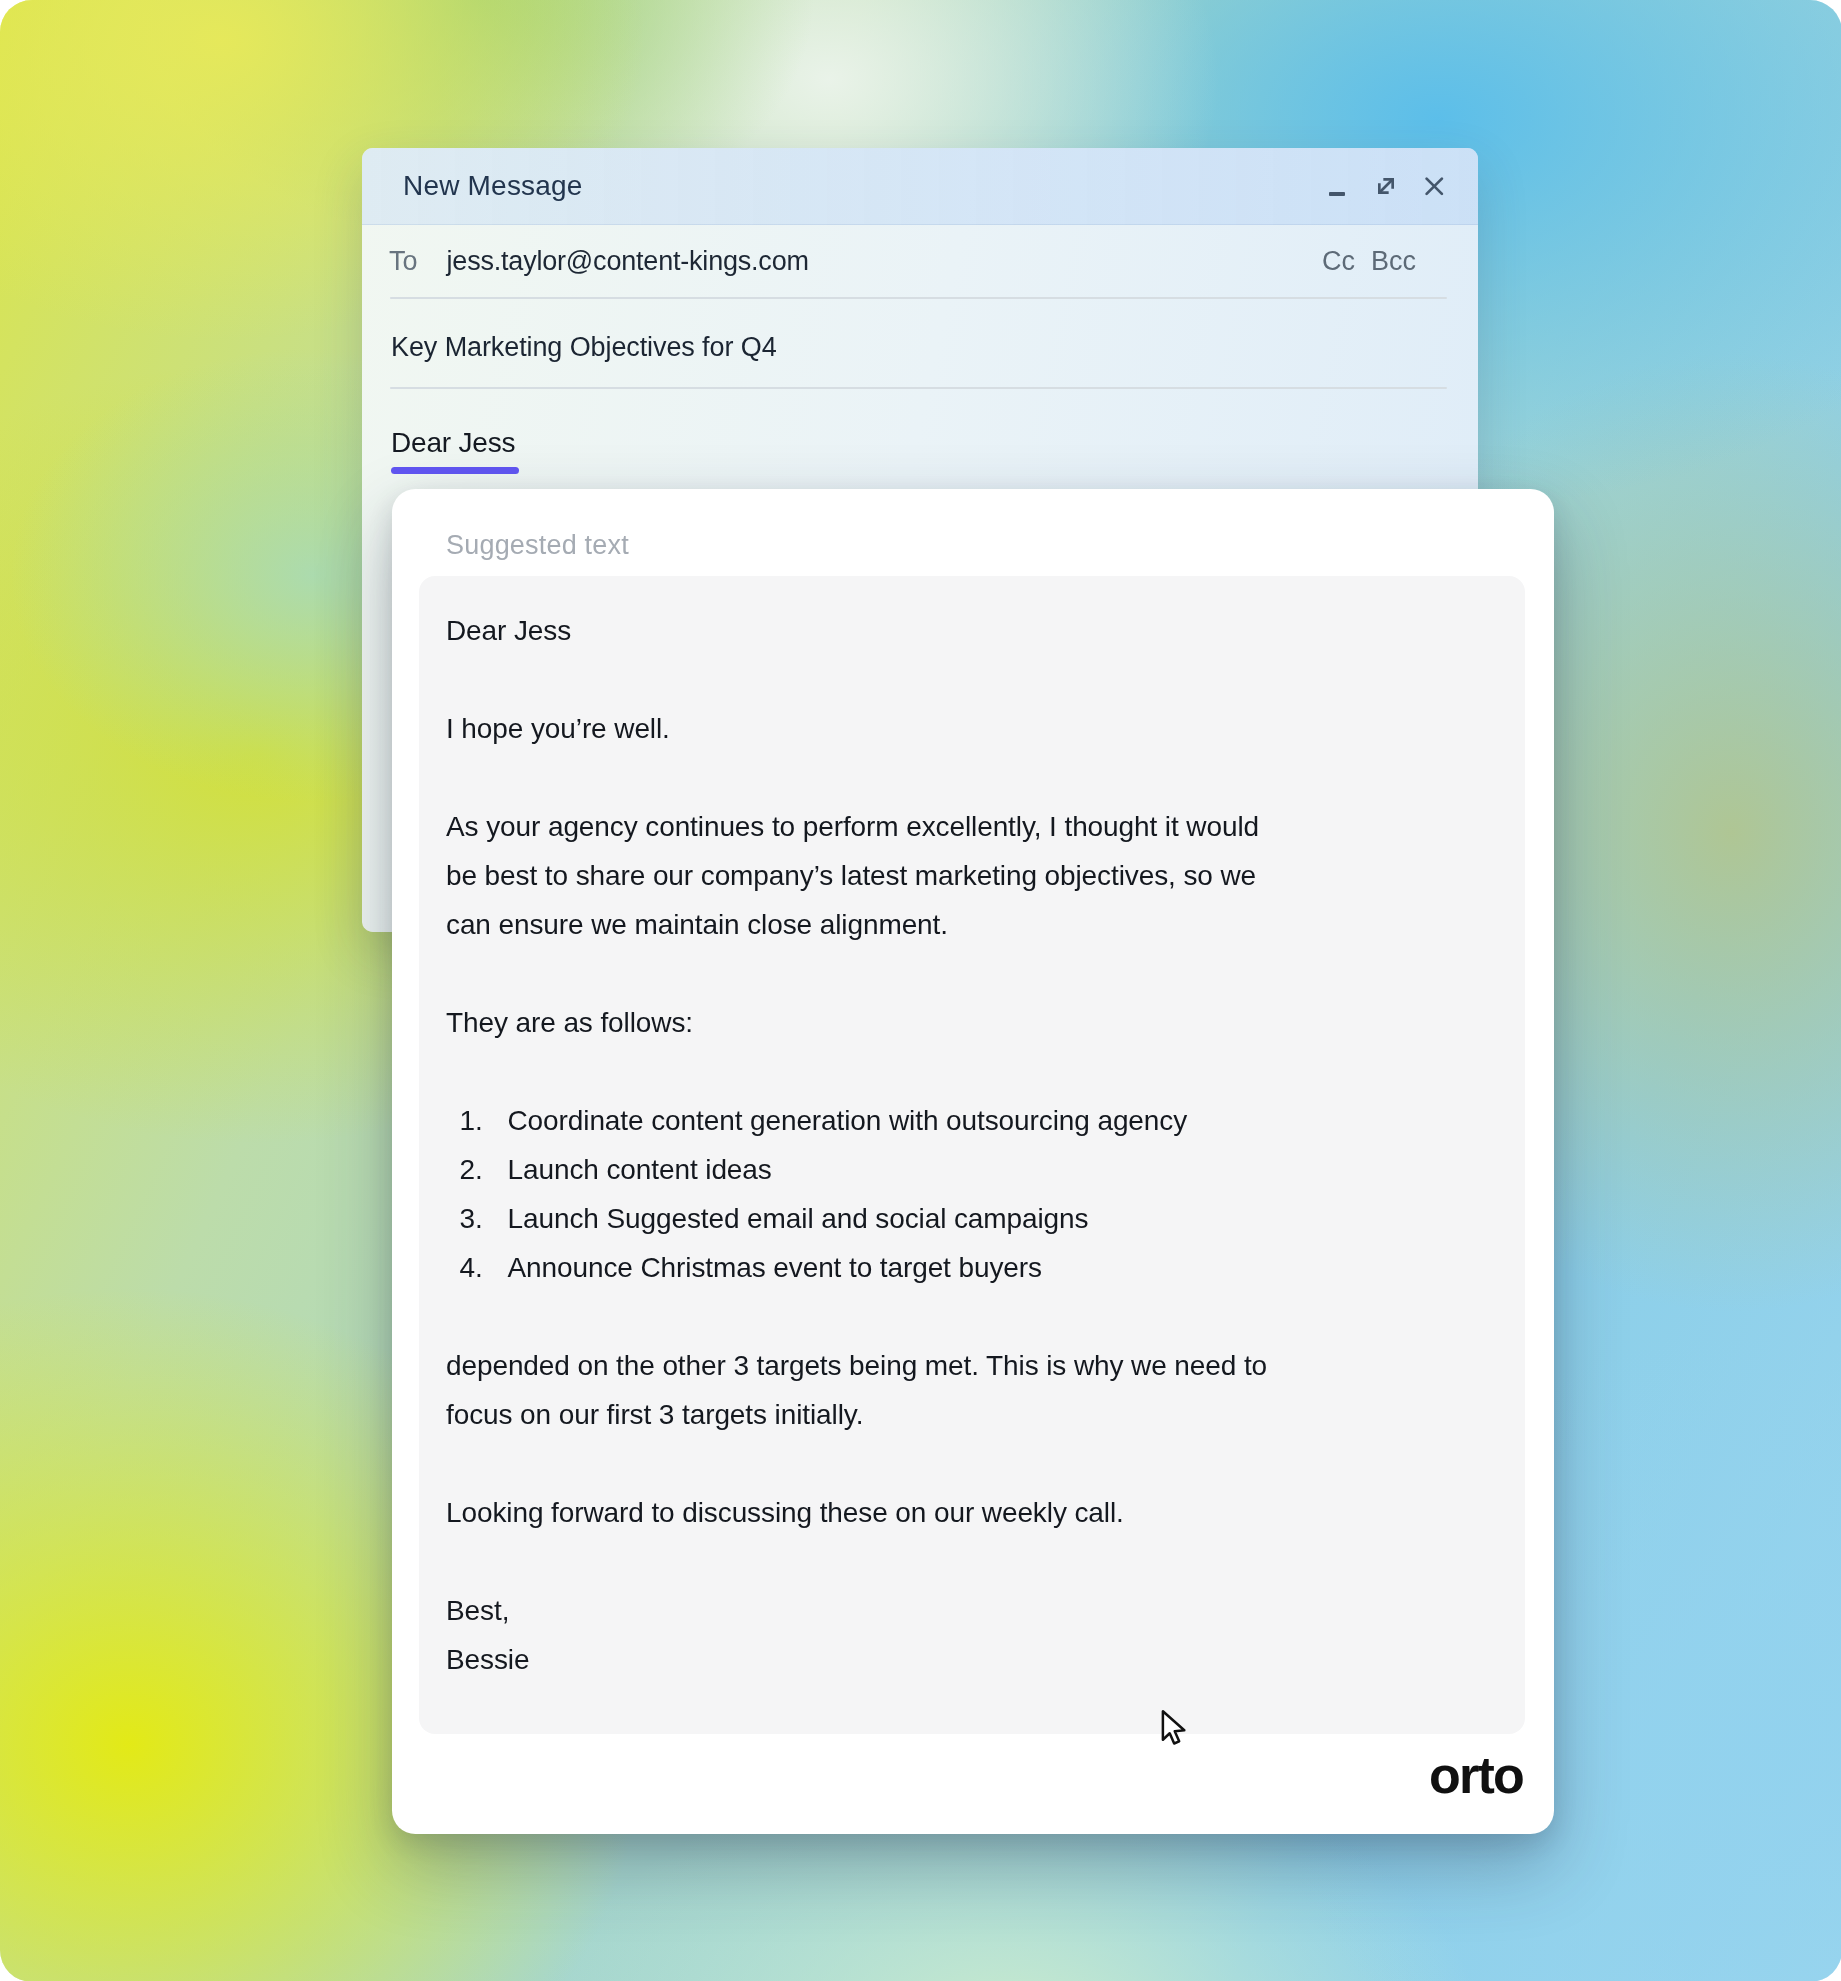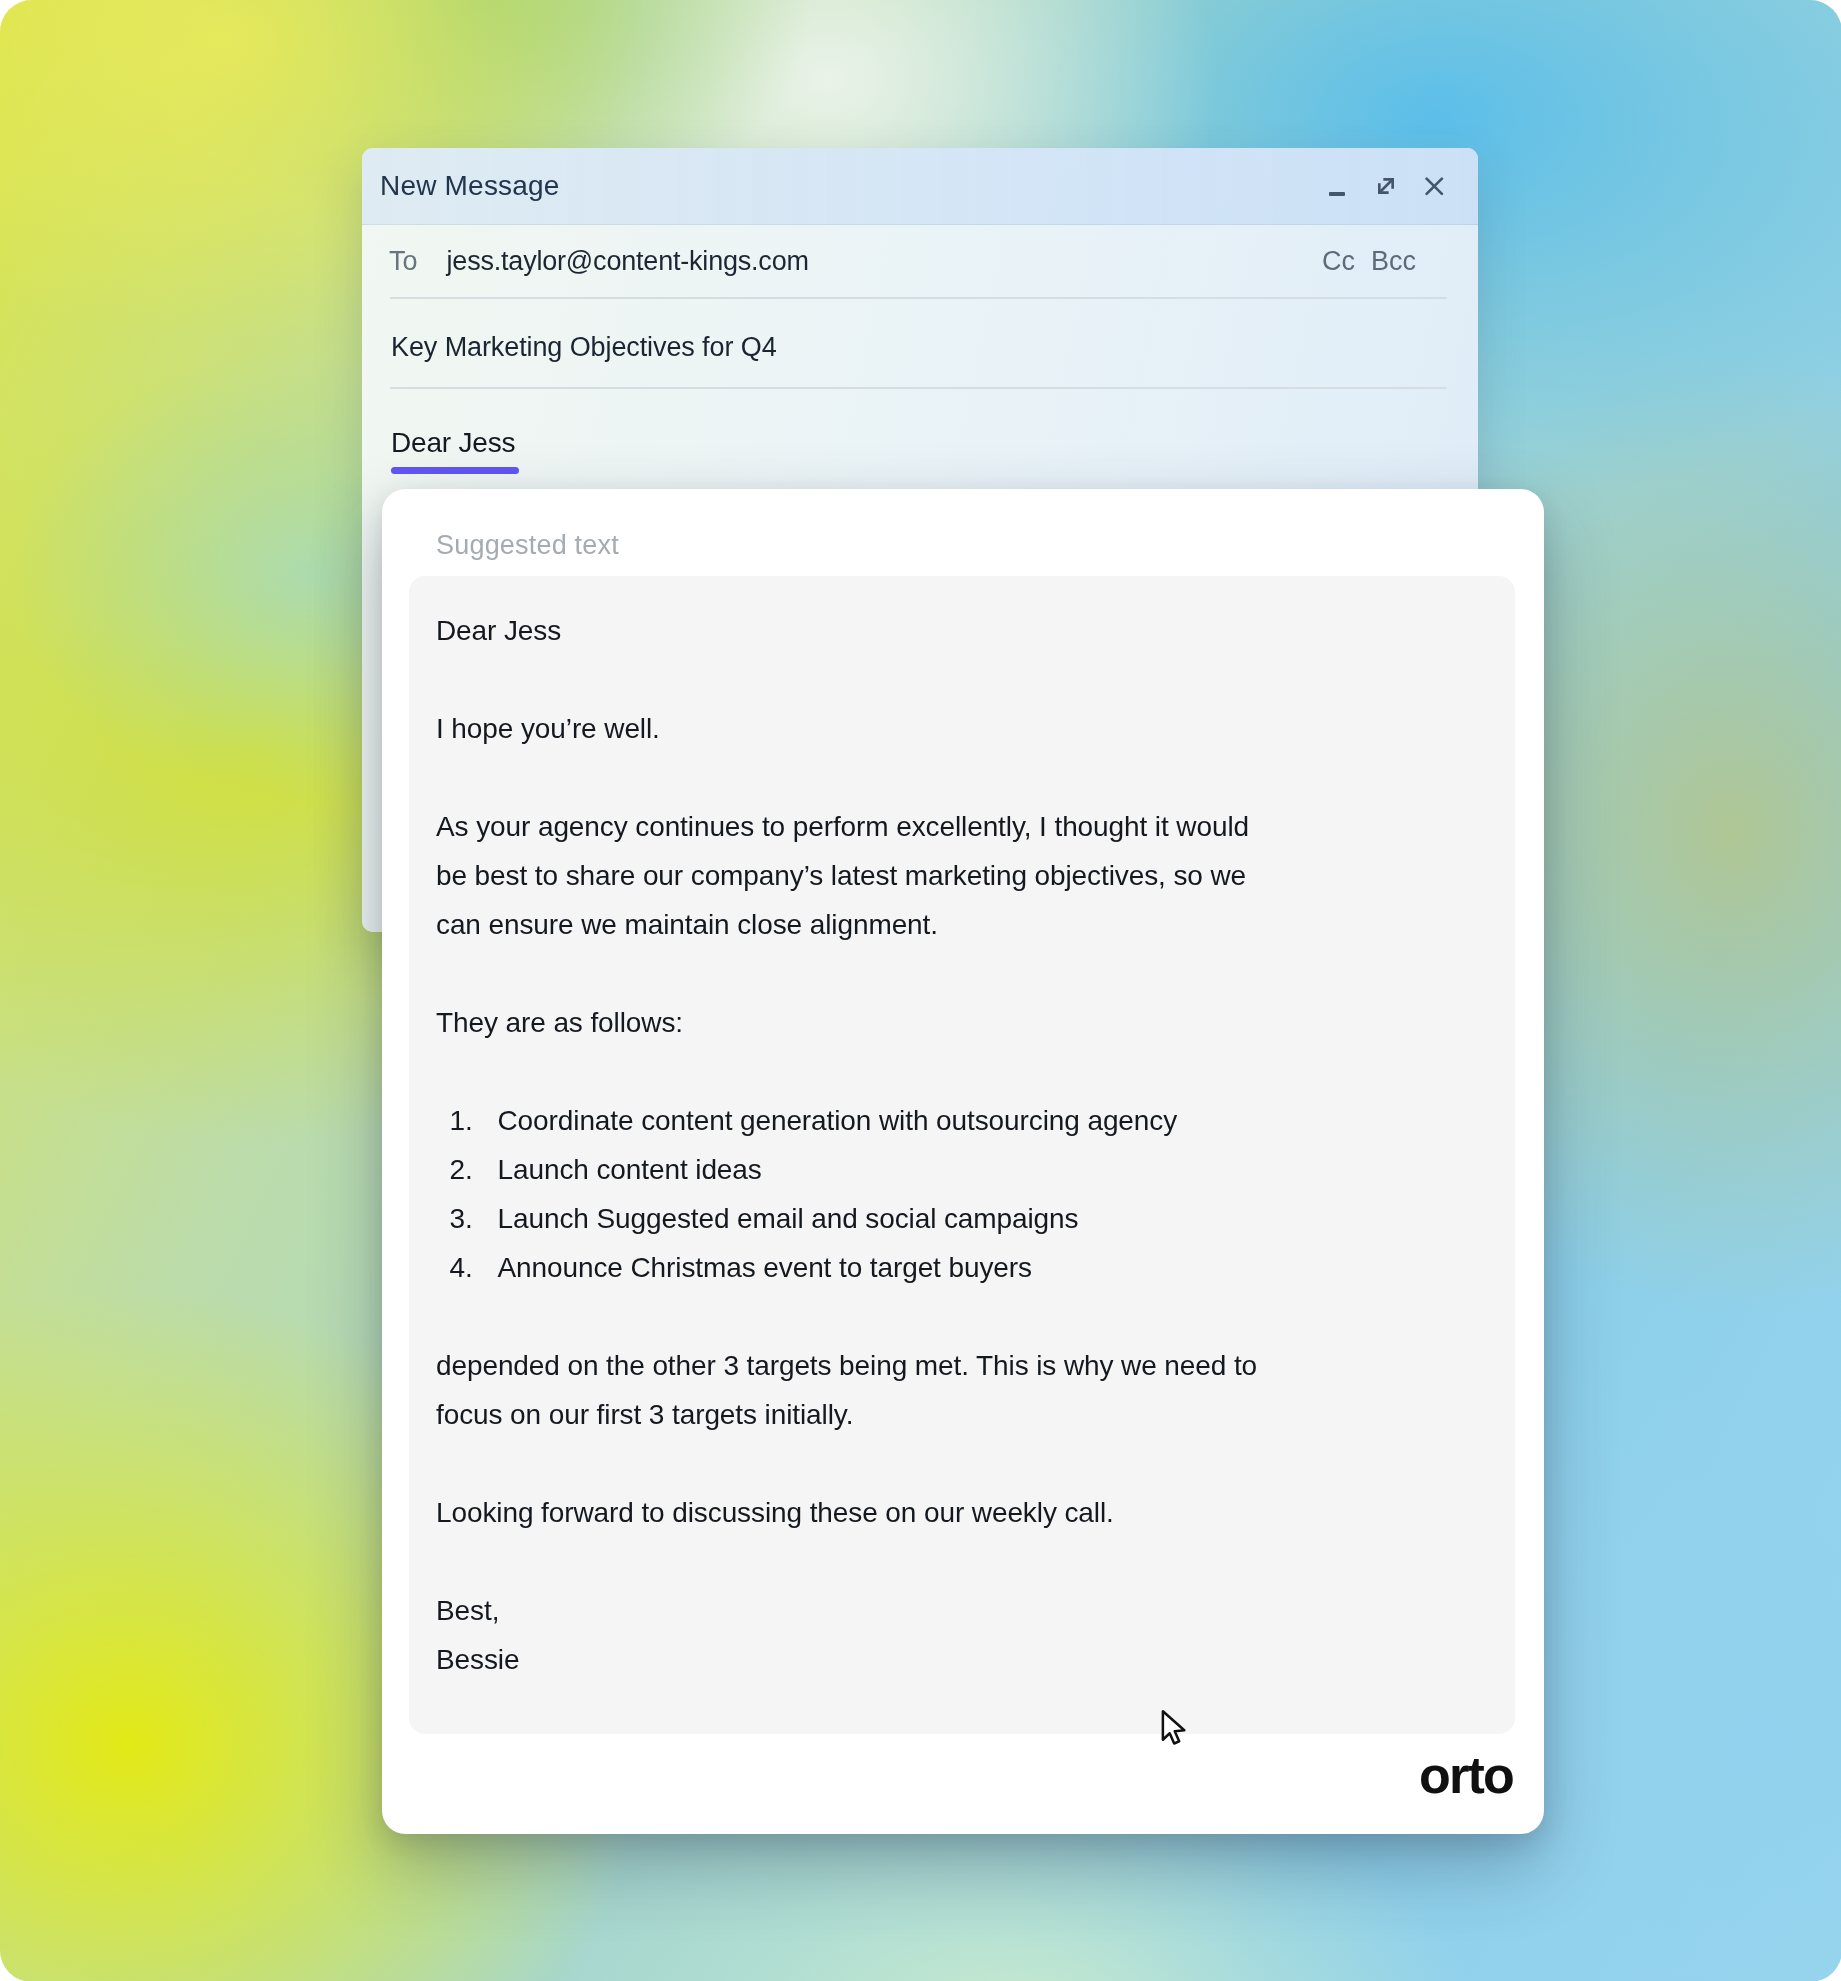--- a/index.html
+++ b/index.html
@@ -24,42 +24,42 @@
       radial-gradient(684px 378px at 55% 102%, rgba(205,236,204,.92), rgba(205,236,204,0) 68%),
       linear-gradient(115deg,#dbe54a 0%,#bcdcaa 28%,#a8d7cc 52%,#8ccfe9 78%,#9ad5ee 100%);
   }
   
   .compose{
     position:absolute;left:362px;top:148px;width:1116px;height:784px;border-radius:10.8px;
     background:linear-gradient(102deg,#f1f7f1 0%,#eaf3f7 48%,#deecf8 100%);
     box-shadow:0 20px 50px rgba(45,65,95,.20);
   }
   .titlebar{
-    height:77px;display:flex;align-items:center;padding:0 31px 0 18px;
+    height:77px;display:flex;align-items:center;padding:0 31px 0 41px;
     background:linear-gradient(90deg,rgba(203,223,243,.50),rgba(190,216,246,.62));
     border-bottom:0.9px solid rgba(140,170,205,.22);
     border-radius:10.8px 10.8px 0 0;
   }
   .title{font-size:28px;font-weight:500;color:#22354e;letter-spacing:0.2px;}
   .controls{margin-left:auto;display:flex;align-items:center;gap:24px;}
   .ctl{display:flex;align-items:center;justify-content:center;width:25px;height:25px;cursor:default;}
   .min-bar{width:16px;height:3.6px;background:#44566b;border-radius:0.9px;transform:translateY(8px);}
   .row{display:flex;align-items:center;font-size:27px;}
   .to-row{height:72px;padding:0 62px 0 27px;}
   .to-label{color:#68747f;}
   .to-value{color:#1d2734;margin-left:29px;letter-spacing:-0.2px;}
   .ccbcc{margin-left:auto;display:flex;gap:16px;color:#5d6a77;}
   .divider{height:1.8px;background:#d6dde2;margin:0 31.5px 0 28px;border-radius:0.9px;}
   .subject-row{height:79px;padding:0 29px;color:#1b2532;font-weight:500;letter-spacing:-0.1px;margin-top:9px;}
   .draft{padding:38px 29px 0 29px;}
   .draft-line{font-size:28px;color:#151a22;letter-spacing:-0.2px;}
   .accent-underline{width:128px;height:7.2px;border-radius:3.6px;background:#6156f2;margin-top:8px;}
   
   .popup{
-    position:absolute;left:382px;top:489px;width:1162px;height:1345px;border-radius:23.4px;
+    position:absolute;left:392px;top:489px;width:1162px;height:1345px;border-radius:23.4px;
     background:#ffffff;
     box-shadow:0 32px 72px rgba(32,44,66,.30),0 9px 25px rgba(32,44,66,.14);
   }
   .sug-header{padding:41px 0 0 54px;font-size:27px;color:#a5abb3;letter-spacing:0.2px;}
   .panel{
     position:absolute;left:27px;top:87px;width:1106px;height:1158px;border-radius:16px;
     background:#f5f5f6;padding:30px 27px 0 27px;overflow:hidden;
   }
   .panel .line{font-size:28px;line-height:49px;color:#14181f;letter-spacing:-0.1px;white-space:pre;}
   .block{margin-bottom:49px;}

